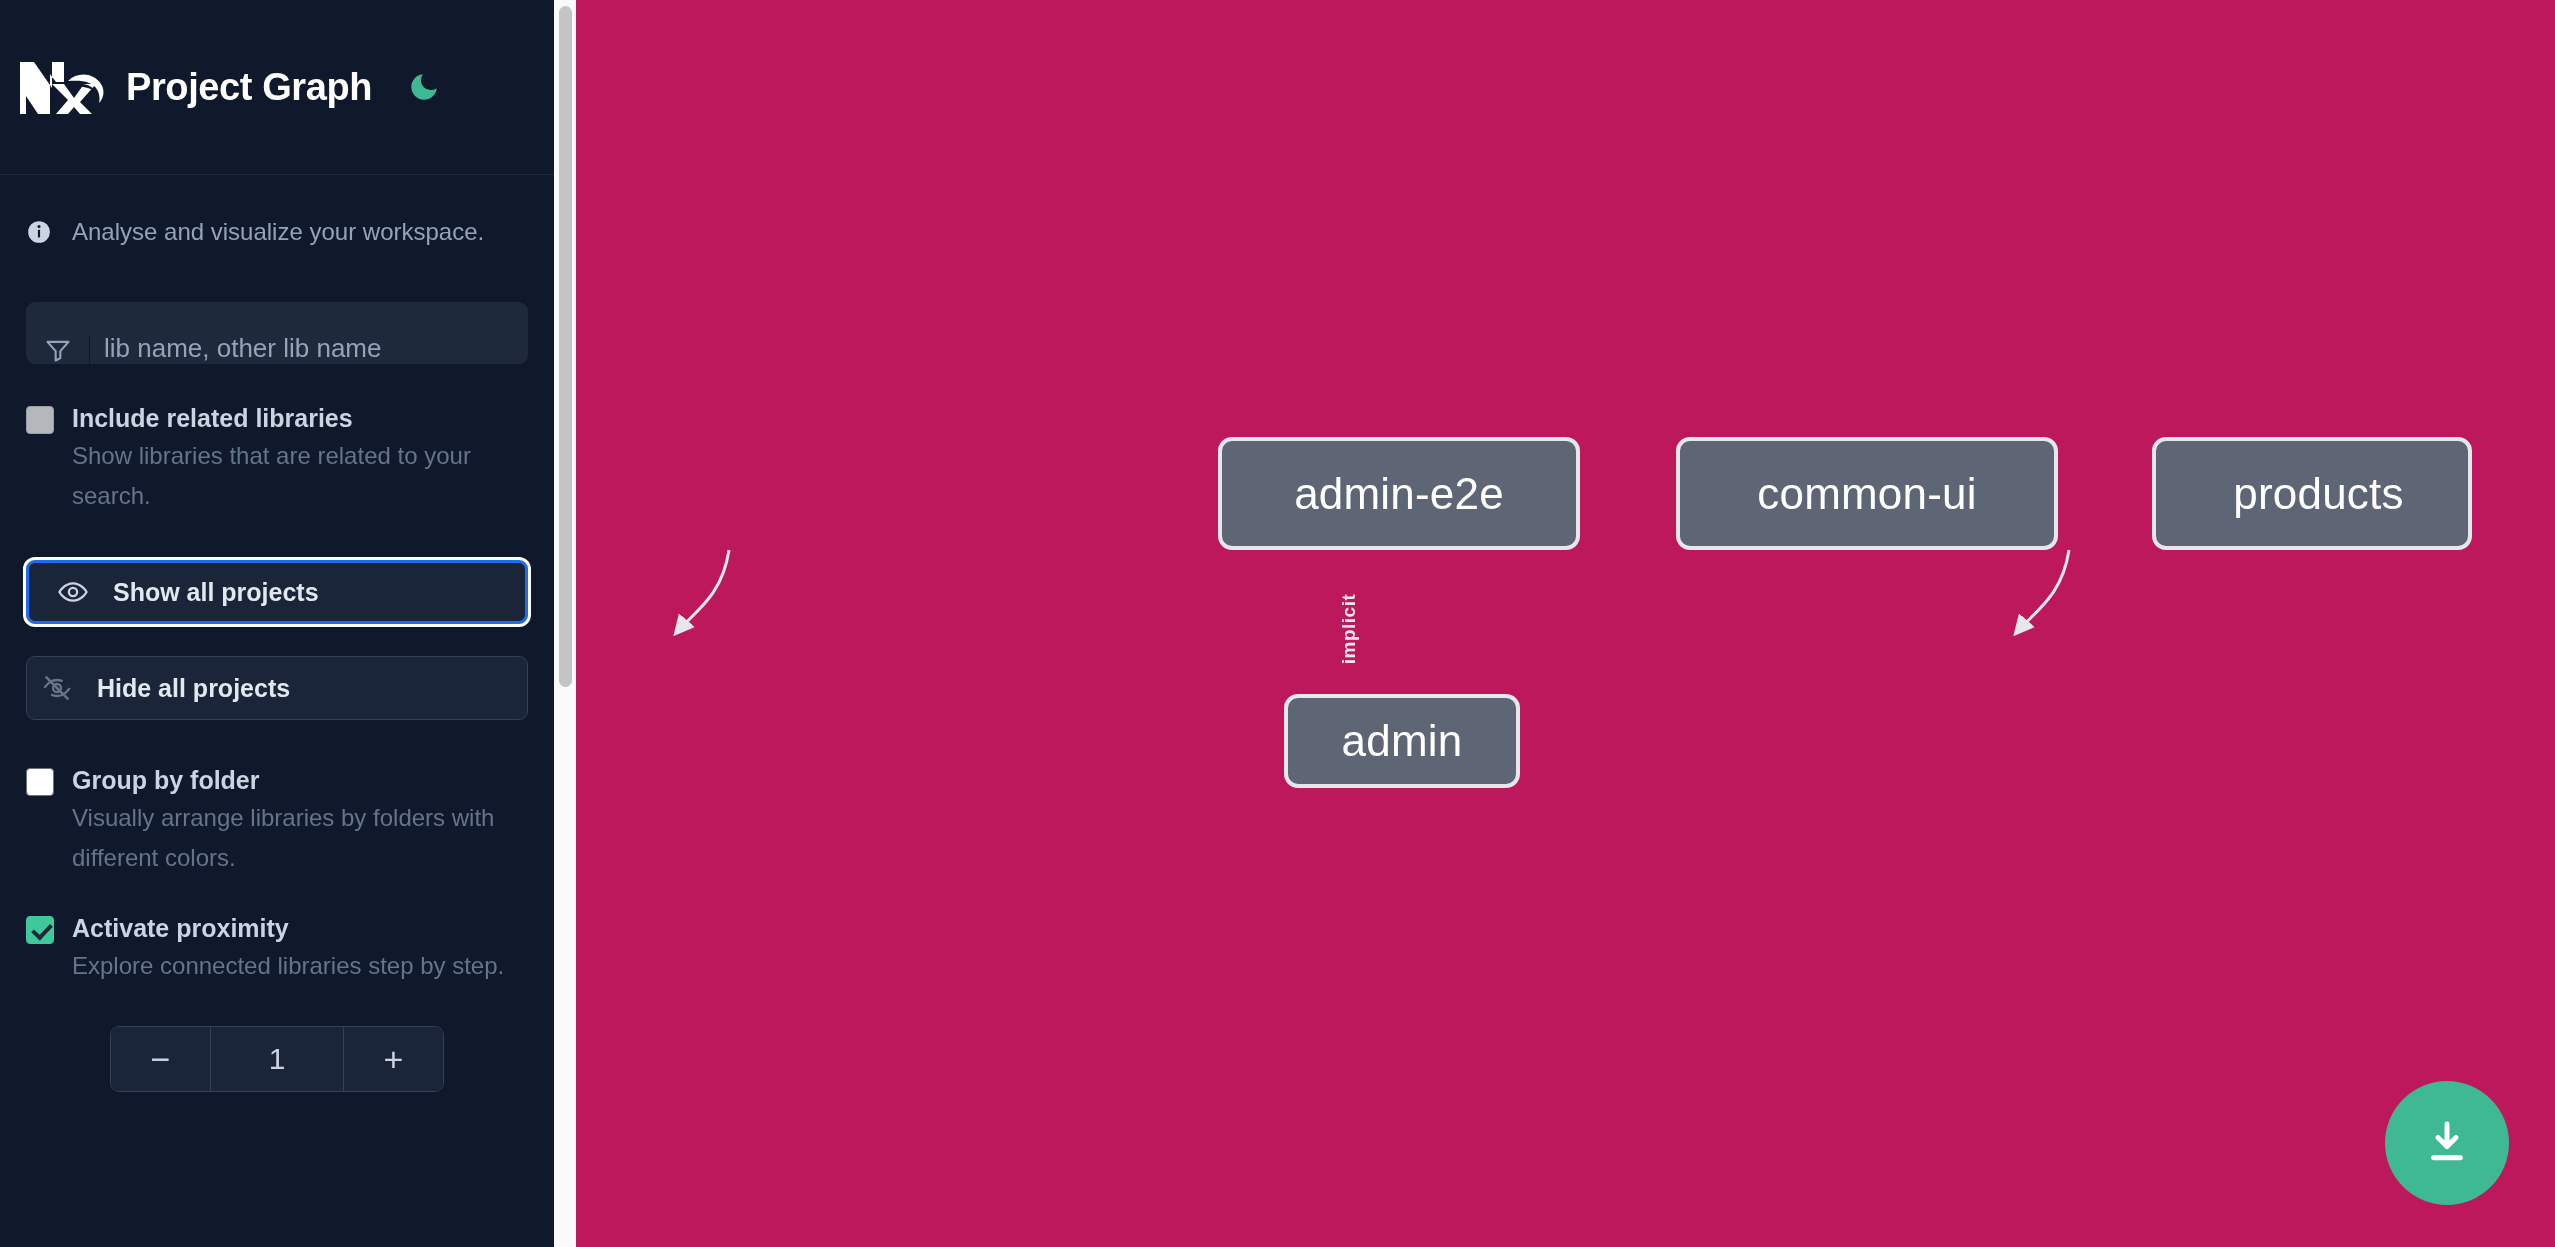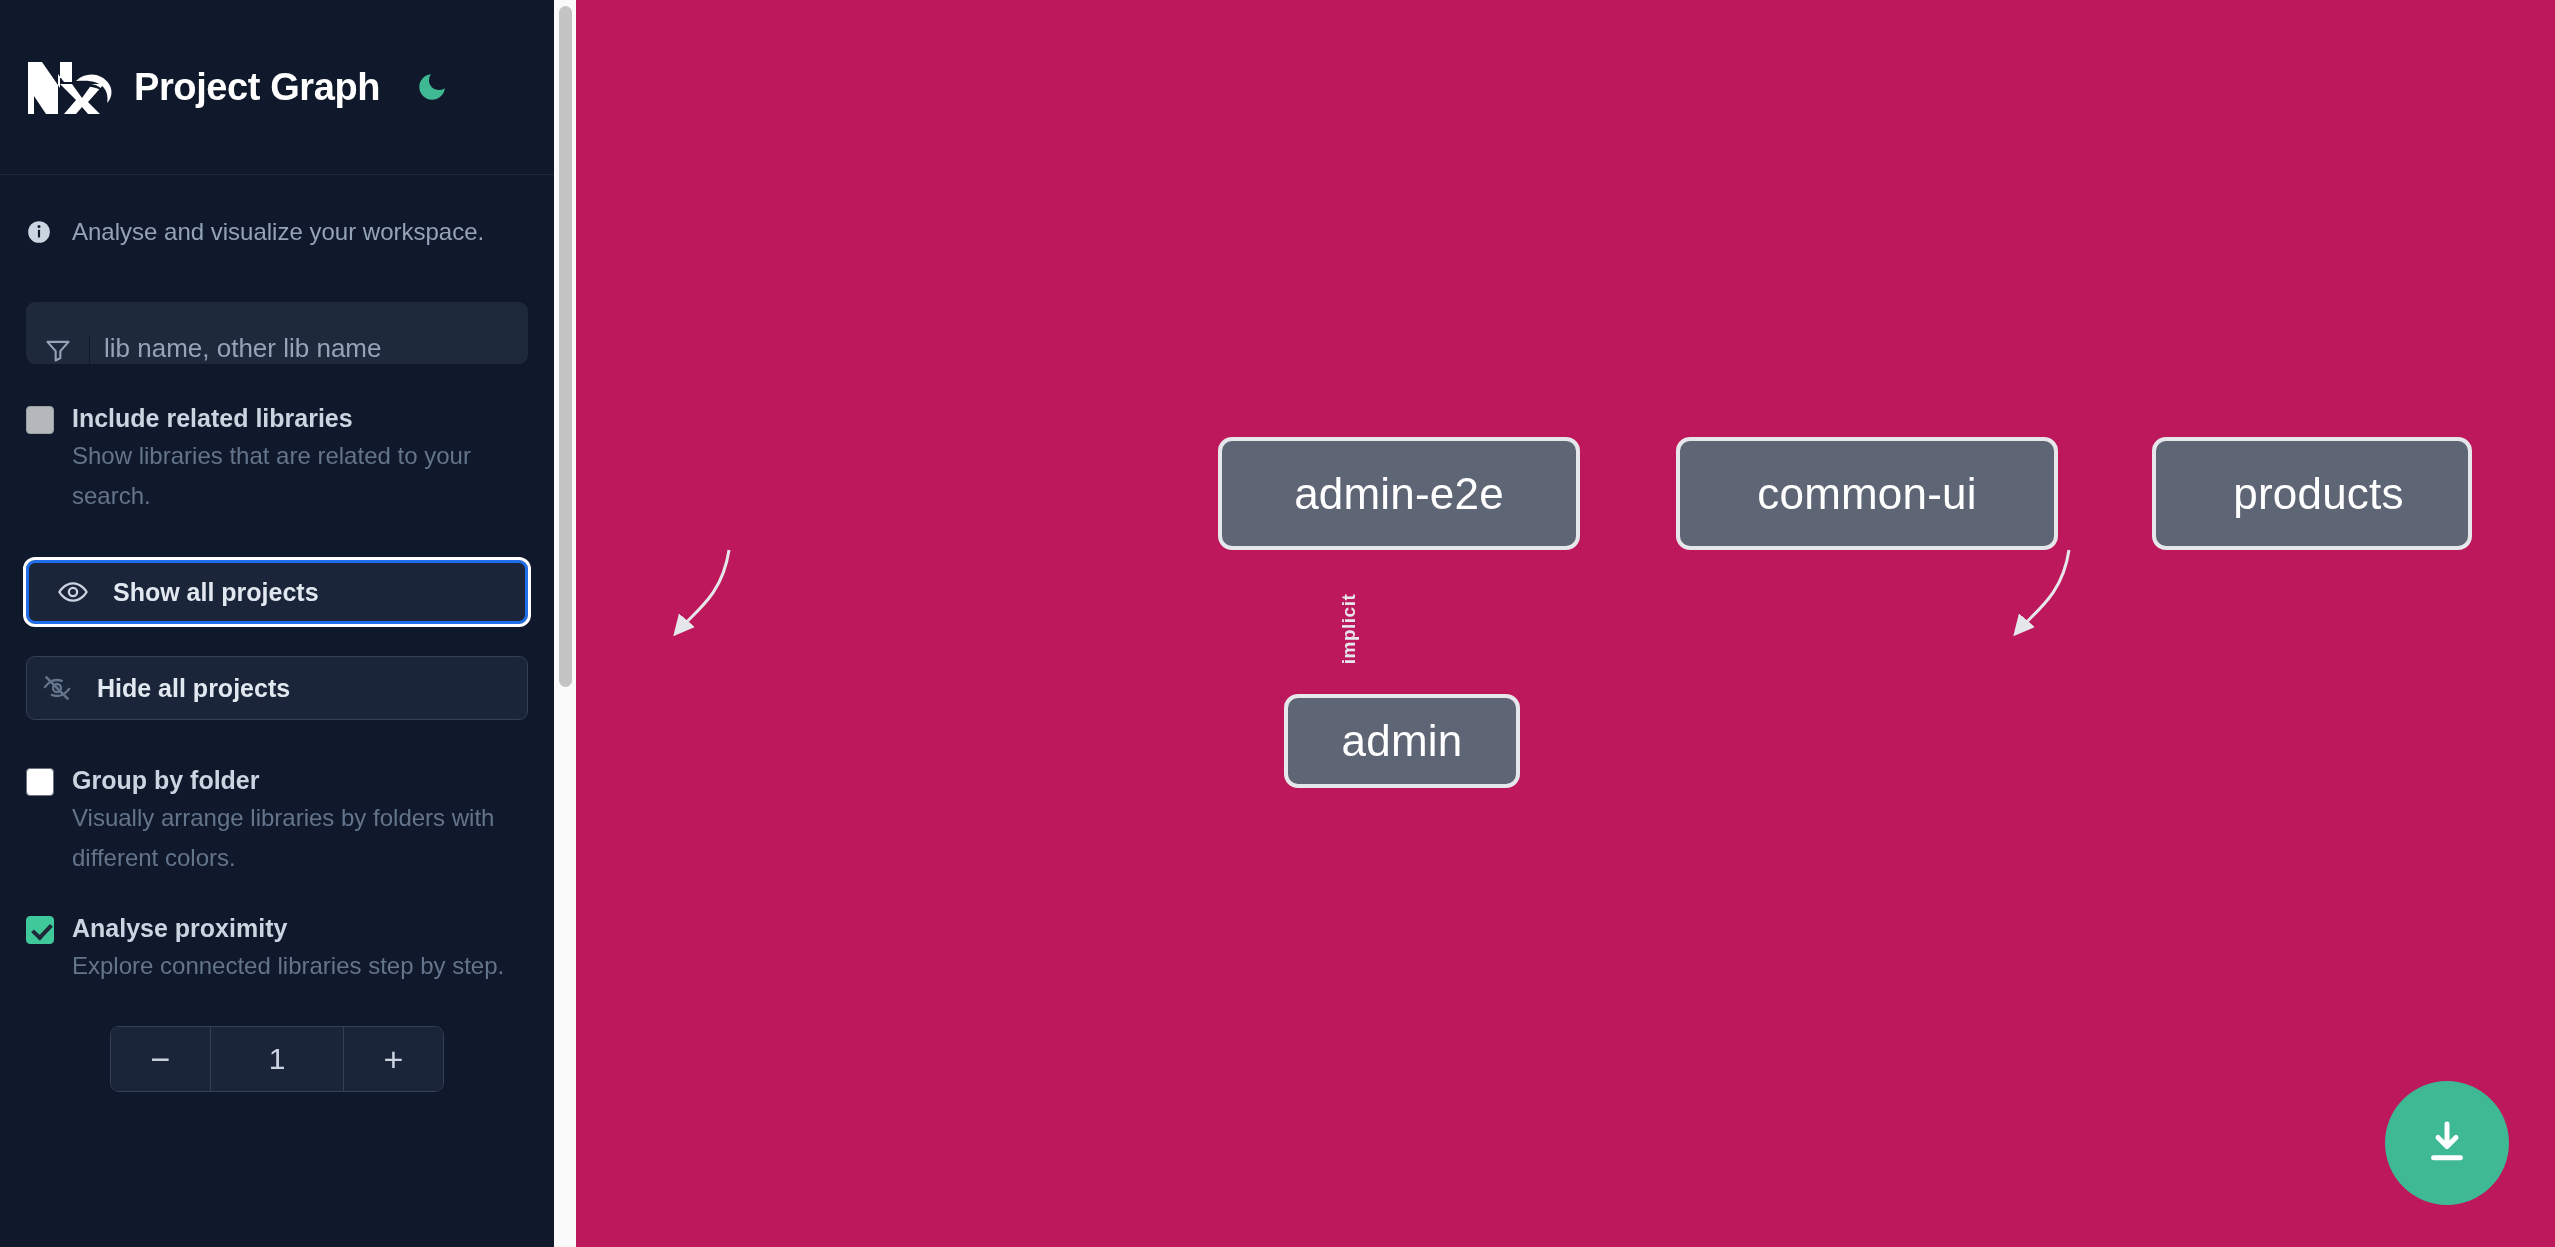--- a/index.html
+++ b/index.html
@@ -27,21 +27,21 @@
     height: 1247px;
     background: #10182b;
     flex: 0 0 554px;
     overflow: hidden;
   }
 
   .sidebar-header {
     height: 175px;
     display: flex;
     align-items: center;
-    padding-left: 26px;
+    padding-left: 18px;
     border-bottom: 1px solid #1e293b;
   }
 
   .nx-logo {
     width: 86px;
     height: 62px;
     flex: 0 0 86px;
     margin-right: 22px;
   }
 
@@ -381,21 +381,21 @@
       <span class="cb white"></span>
       <span class="check-texts">
         <span class="check-label" style="display:block">Group by folder</span>
         <span class="check-desc" style="display:block">Visually arrange libraries by folders with different colors.</span>
       </span>
     </div>
 
     <div class="check-row" style="margin-top:34px">
       <span class="cb green"></span>
       <span class="check-texts">
-        <span class="check-label" style="display:block">Analyse proximity</span>
+        <span class="check-label" style="display:block">Activate proximity</span>
         <span class="check-desc" style="display:block">Explore connected libraries step by step.</span>
       </span>
     </div>
 
     <div class="stepper">
       <span class="step-btn minus">−</span>
       <span class="step-value">1</span>
       <span class="step-btn plus">+</span>
     </div>
   </aside>

